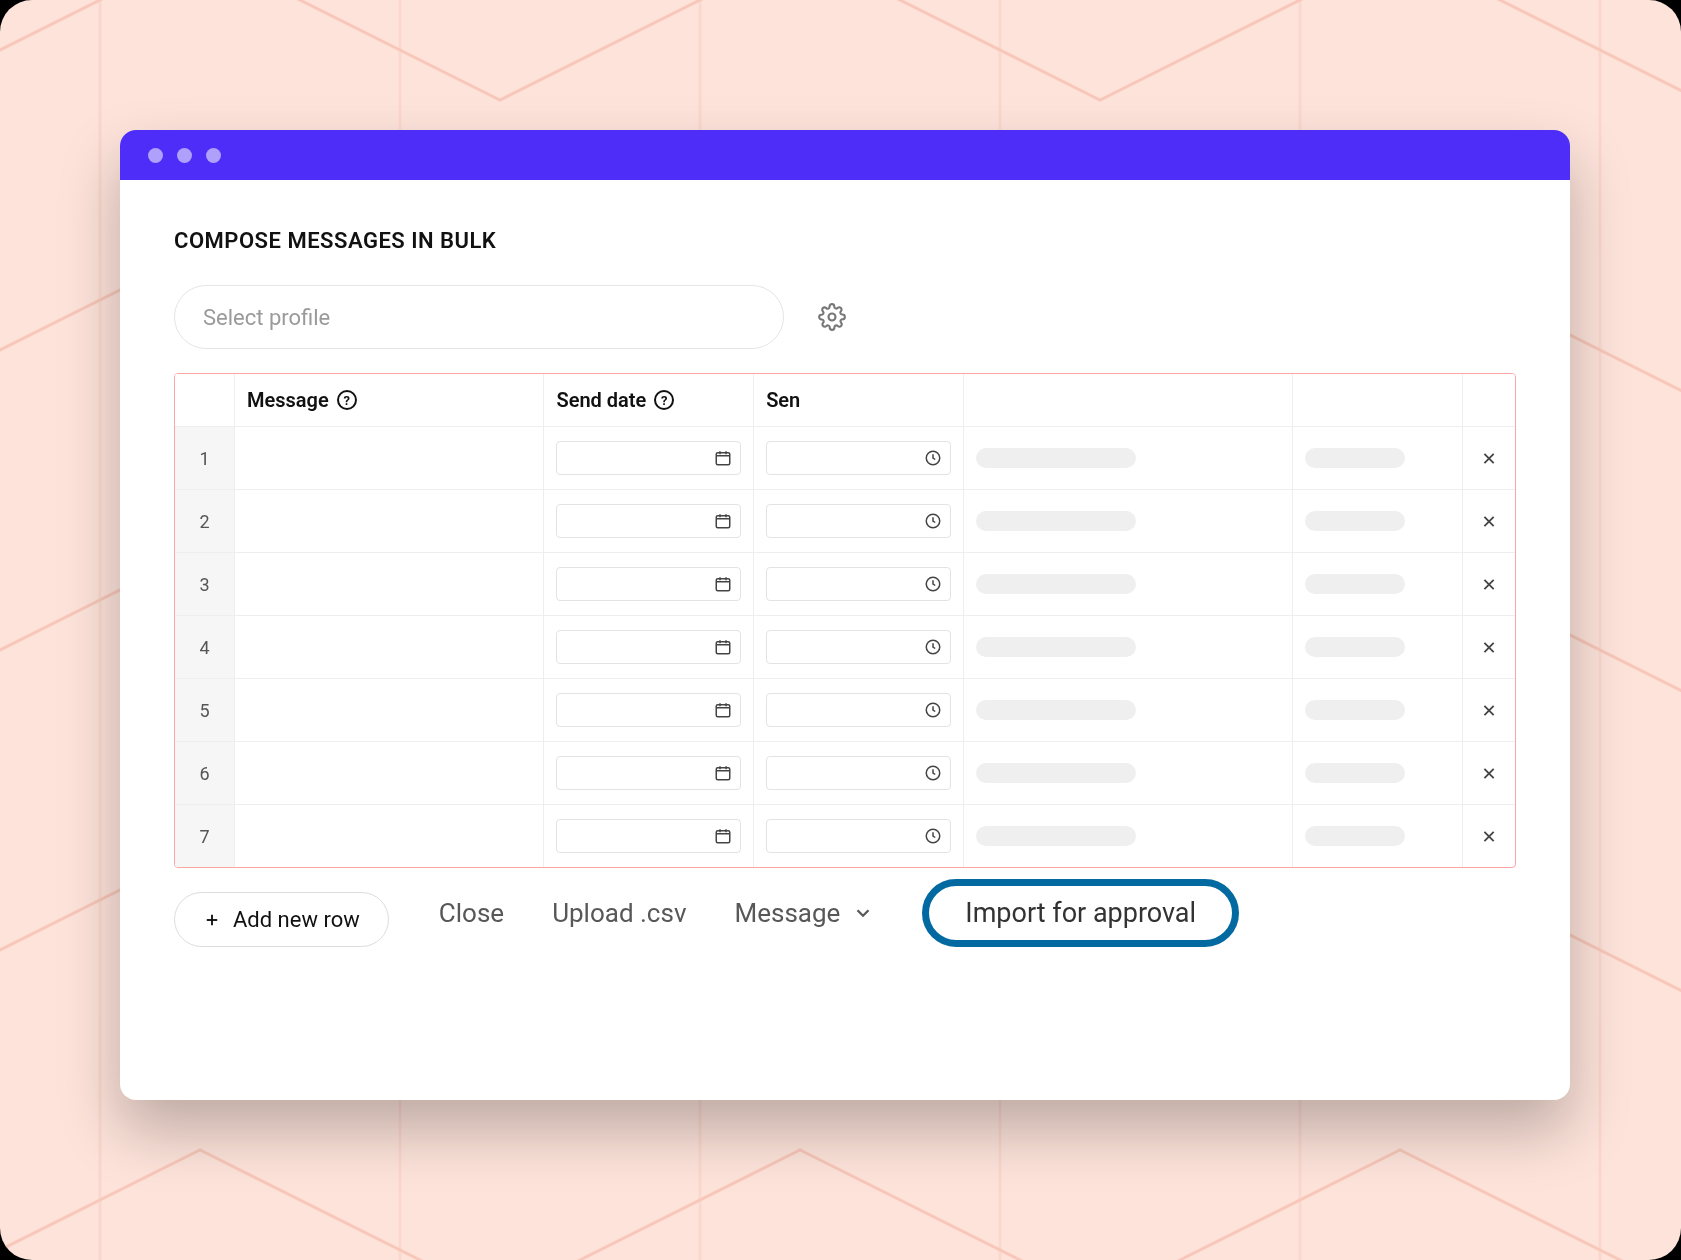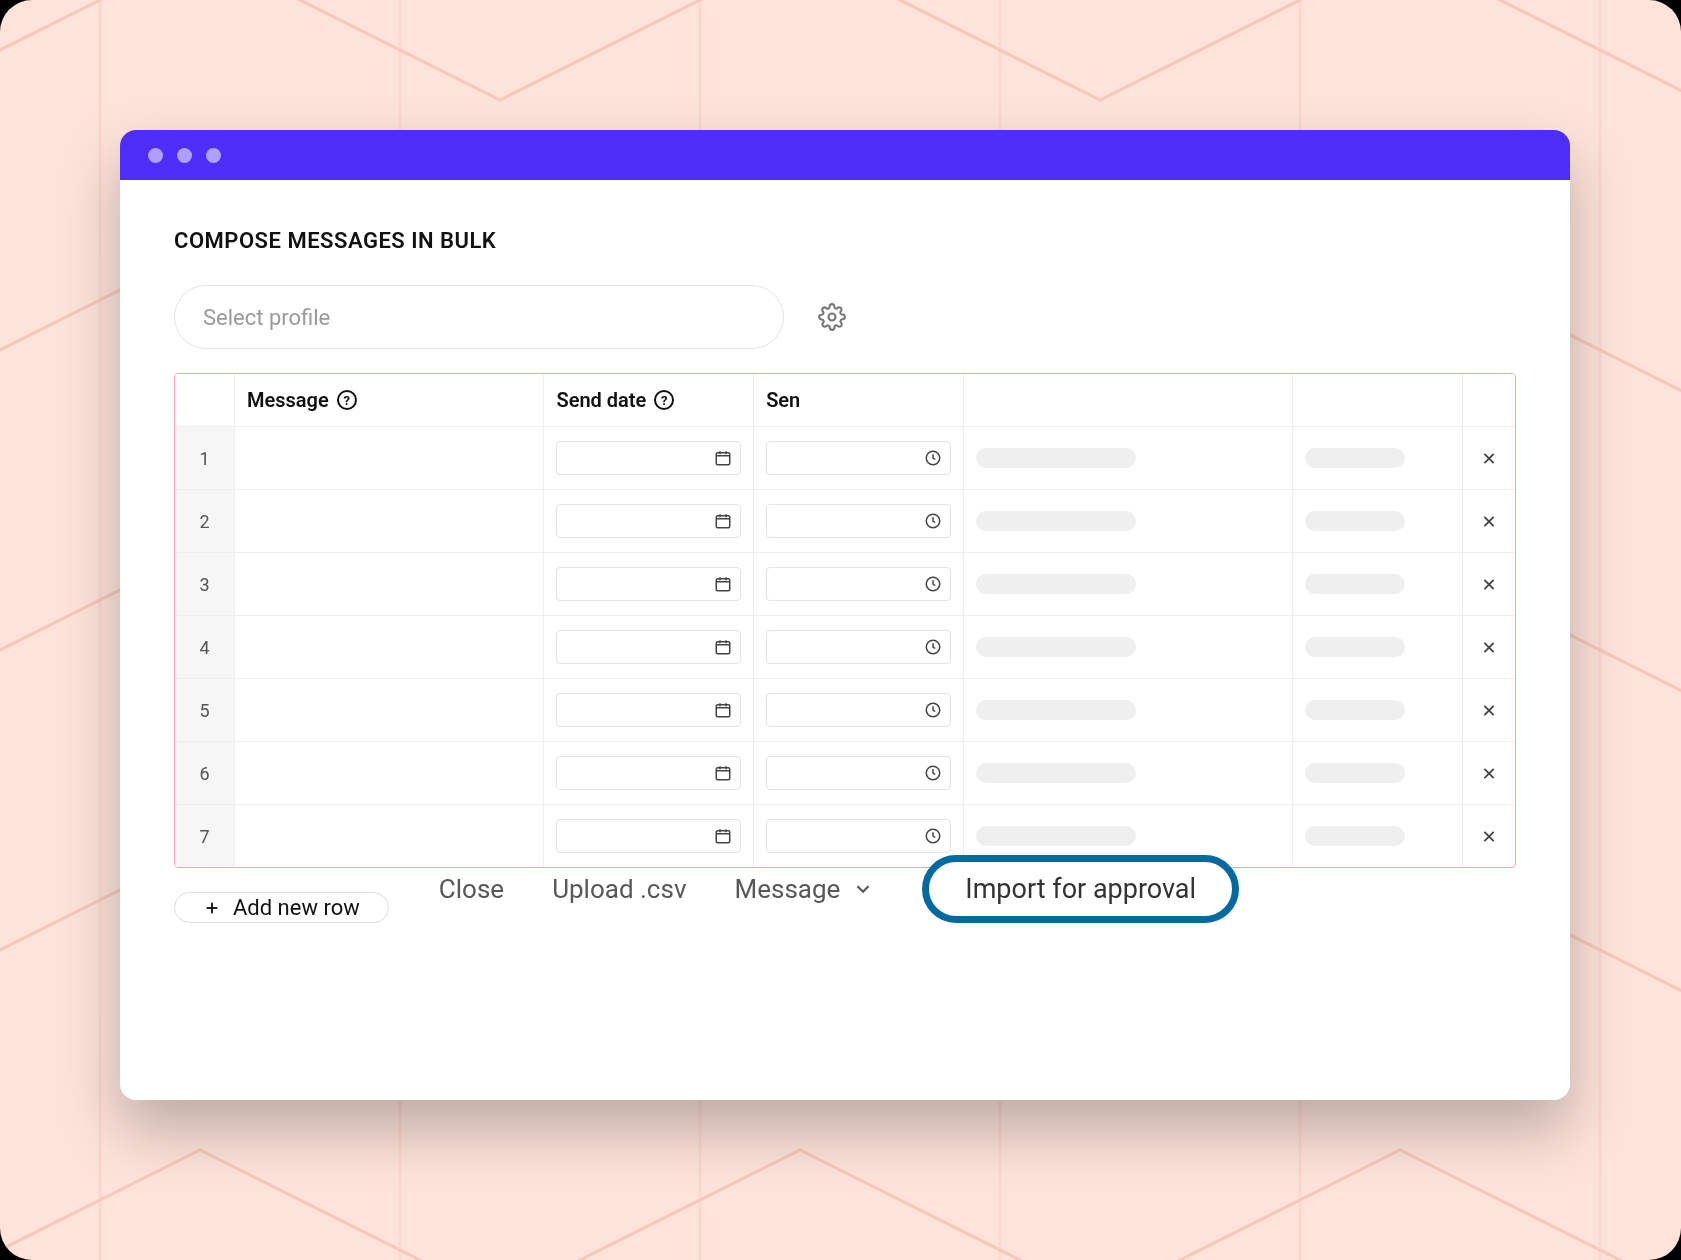--- a/index.html
+++ b/index.html
@@ -198,21 +198,21 @@
   .c-del .x { font-size: 18px; color: #444; }
   .tbl-body .c-num { font-weight: 400; }
   
   .add-row {
     margin-top: 24px;
     display: inline-flex;
     align-items: center;
     gap: 12px;
     border: 1px solid #ddd;
     border-radius: 30px;
-    padding: 2px 28px;
+    padding: 14px 28px;
     font-size: 22px;
     color: #111;
   }
   .plus {
     width: 18px; height: 18px;
   }
   
   .footer {
     position: absolute;
     left: 54px; right: 66px;

